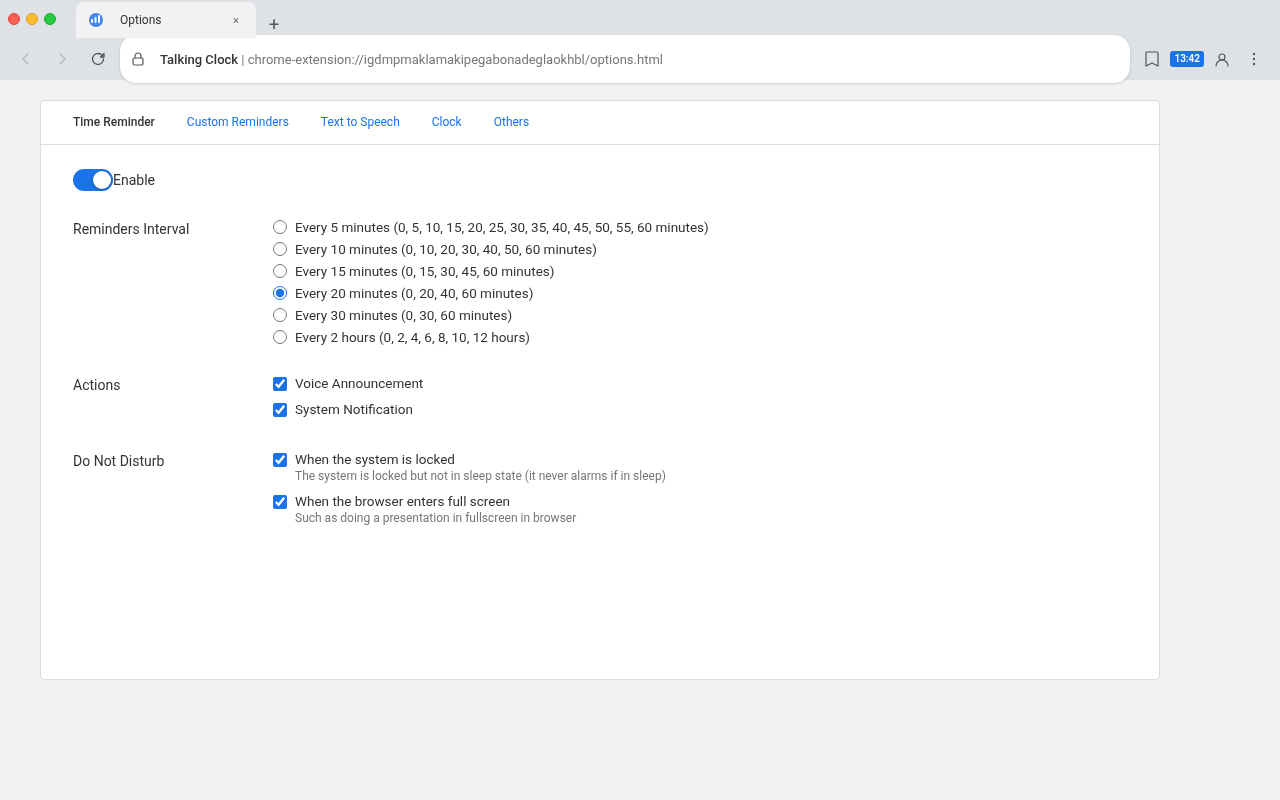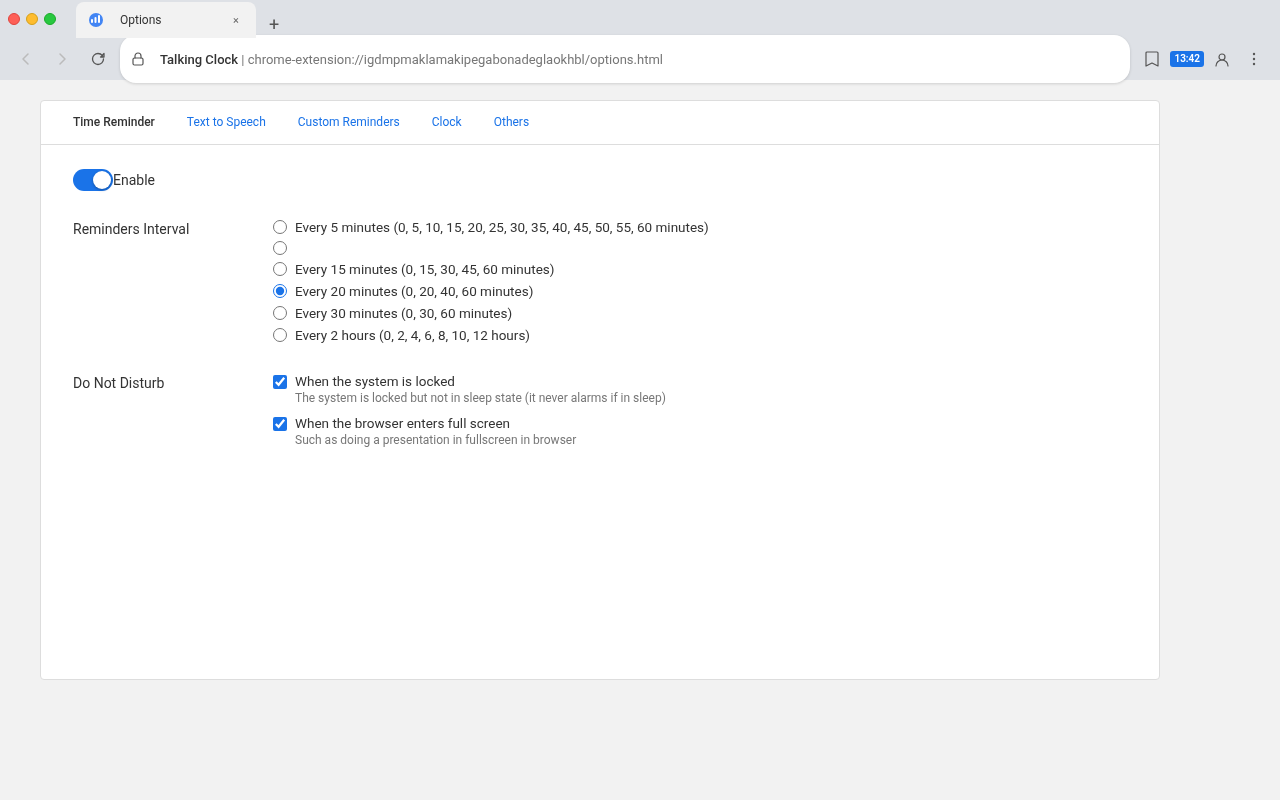--- a/index.html
+++ b/index.html
@@ -424,22 +424,22 @@
     </div>
   </div>
 
 </div>
 
 <div class="page-content">
   <div class="options-panel">
 
     <div class="tabs-header">
       <div class="tab-item active-black">Time Reminder</div>
+      <div class="tab-item">Custom Reminders</div>
       <div class="tab-item">Text to Speech</div>
-      <div class="tab-item">Custom Reminders</div>
       <div class="tab-item">Clock</div>
       <div class="tab-item">Others</div>
     </div>
 
     <div class="tab-content">
 
       <div class="toggle-row">
         <div class="toggle">
           <div class="toggle-knob"></div>
         </div>
@@ -448,40 +448,58 @@
 
       <div class="setting-row">
         <div class="setting-label">Reminders Interval</div>
         <div class="setting-controls">
           <div class="radio-option">
             <input type="radio" name="interval" id="r1" style="">
             <label for="r1">Every 5 minutes (0, 5, 10, 15, 20, 25, 30, 35, 40, 45, 50, 55, 60 minutes)</label>
           </div>
           <div class="radio-option">
             <input type="radio" name="interval" id="r2" style="">
+            <label for="r2">Every 10 minutes (0, 10, 20, 30, 40, 50, 60 minutes)</label>
           </div>
           <div class="radio-option">
             <input type="radio" name="interval" id="r3" style="">
             <label for="r3">Every 15 minutes (0, 15, 30, 45, 60 minutes)</label>
           </div>
           <div class="radio-option">
             <input type="radio" name="interval" id="r4" checked="" style="">
             <label for="r4">Every 20 minutes (0, 20, 40, 60 minutes)</label>
           </div>
           <div class="radio-option">
             <input type="radio" name="interval" id="r5" style="">
             <label for="r5">Every 30 minutes (0, 30, 60 minutes)</label>
           </div>
           <div class="radio-option">
             <input type="radio" name="interval" id="r7" style="">
             <label for="r7">Every 2 hours (0, 2, 4, 6, 8, 10, 12 hours)</label>
           </div>
         </div>
       </div>
 
+      <div class="setting-row">
+        <div class="setting-label">Actions</div>
+        <div class="setting-controls">
+          <div class="checkbox-option">
+            <input type="checkbox" id="voice" checked="" style="">
+            <div class="checkbox-content">
+              <label for="voice">Voice Announcement</label>
+            </div>
+          </div>
+          <div class="checkbox-option">
+            <input type="checkbox" id="system" checked="" style="">
+            <div class="checkbox-content">
+              <label for="system">System Notification</label>
+            </div>
+          </div>
+        </div>
+      </div>
 
       <div class="setting-row">
         <div class="setting-label">Do Not Disturb</div>
         <div class="setting-controls">
           <div class="checkbox-option">
             <input type="checkbox" id="locked" checked="" style="">
             <div class="checkbox-content">
               <label for="locked">When the system is locked</label>
               <span class="hint">The system is locked but not in sleep state (it never alarms if in sleep)</span>
             </div>

